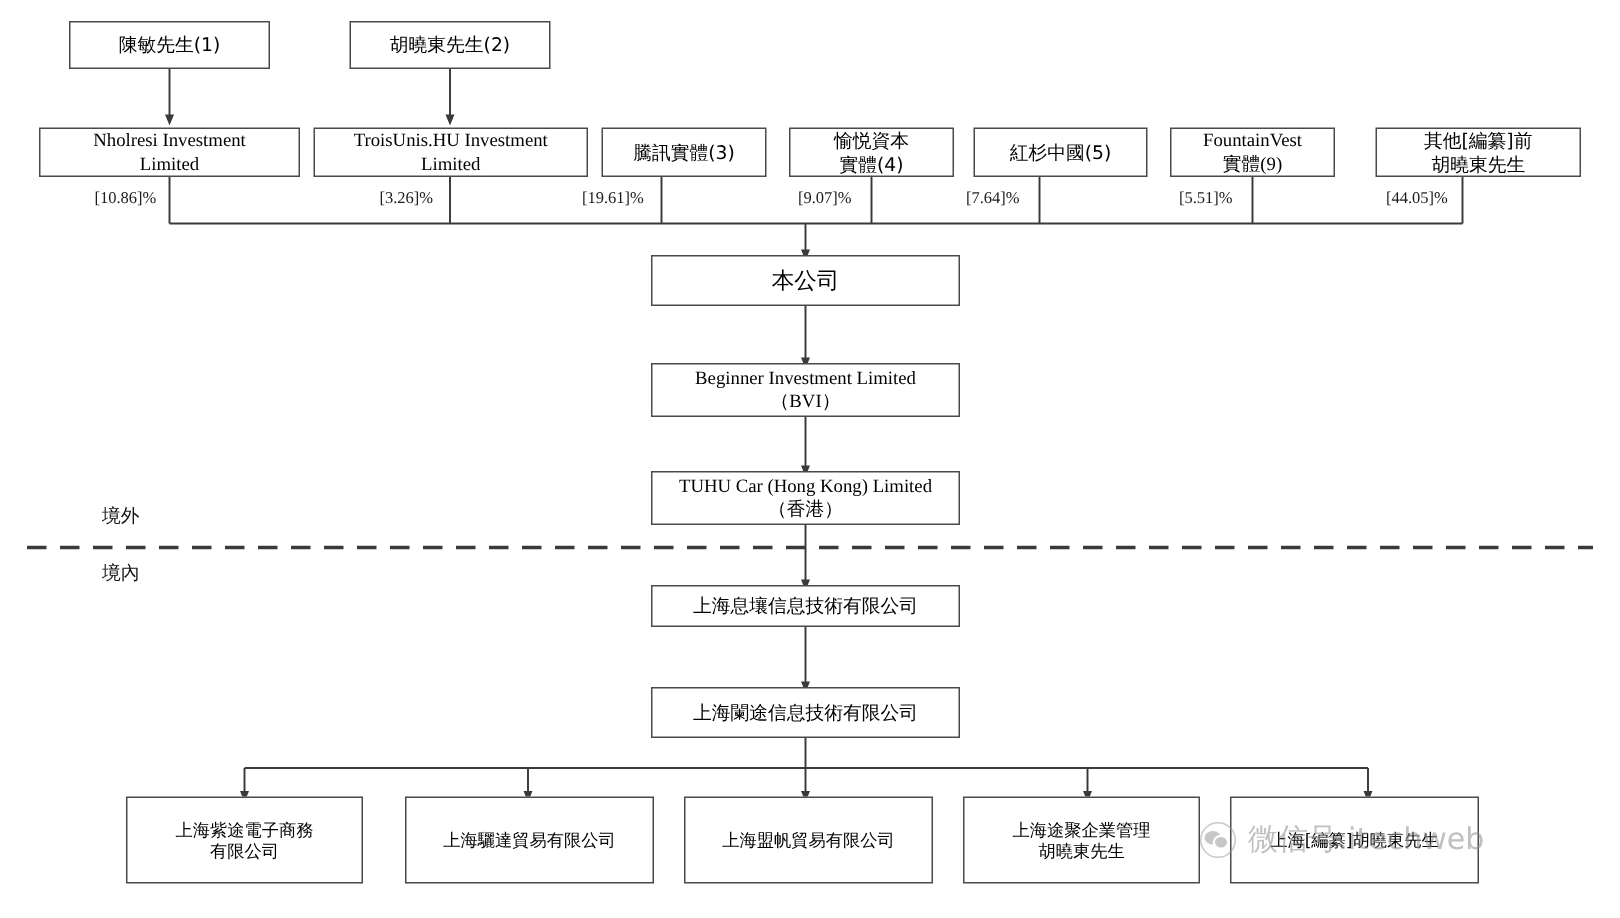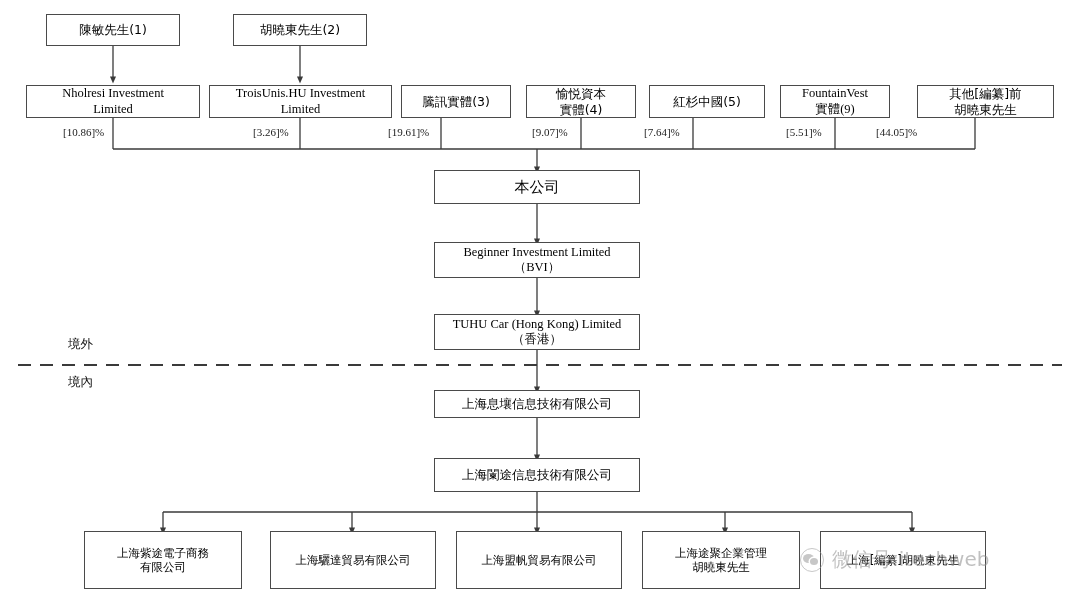--- a/index.html
+++ b/index.html
@@ -203,21 +203,21 @@
       <span>胡曉東先生</span>
     </span>
   </div>
 
   <div class="pct" style="left:63px; top:126px;">[10.86]%</div>
   <div class="pct" style="left:253px; top:126px;">[3.26]%</div>
   <div class="pct" style="left:388px; top:126px;">[19.61]%</div>
   <div class="pct" style="left:532px; top:126px;">[9.07]%</div>
   <div class="pct" style="left:644px; top:126px;">[7.64]%</div>
   <div class="pct" style="left:786px; top:126px;">[5.51]%</div>
-  <div class="pct" style="left:876px; top:126px;">[44.05]%</div>
+  <div class="pct" style="left:924px; top:126px;">[44.05]%</div>
 
   <div class="node company-main" style="left:434px; top:170px; width:206px; height:34px;">
     <span class="label">本公司</span>
   </div>
   <div class="node mixed" style="left:434px; top:242px; width:206px; height:36px;">
     <span class="label">
       <span>Beginner Investment Limited</span><br>
       <span>（BVI）</span>
     </span>
   </div>

